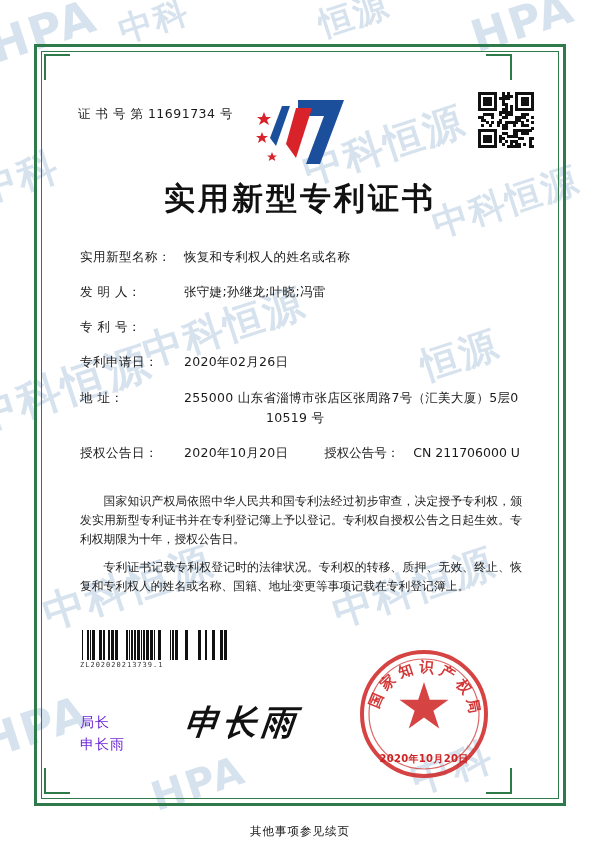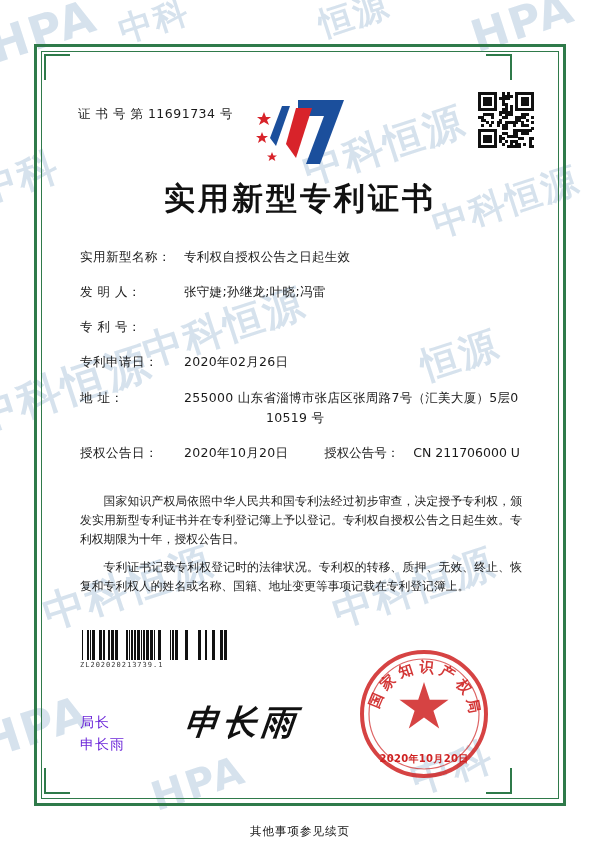--- a/index.html
+++ b/index.html
@@ -502,21 +502,21 @@
   </div>
 
   <div class="cert-number">证 书 号 第 11691734 号</div>
 
   <div class="main-title">实用新型专利证书</div>
 
   <div class="fields">
 
     <div class="row">
       <div class="label">实用新型名称：</div>
-      <div class="value">专利权自授权公告之日起生效</div>
+      <div class="value">恢复和专利权人的姓名或名称</div>
     </div>
 
     <div class="row">
       <div class="label">发 明 人：</div>
       <div class="value">张守婕;孙继龙;叶晓;冯雷</div>
     </div>
 
     <div class="row">
       <div class="label">专 利 号：</div>
     </div>

